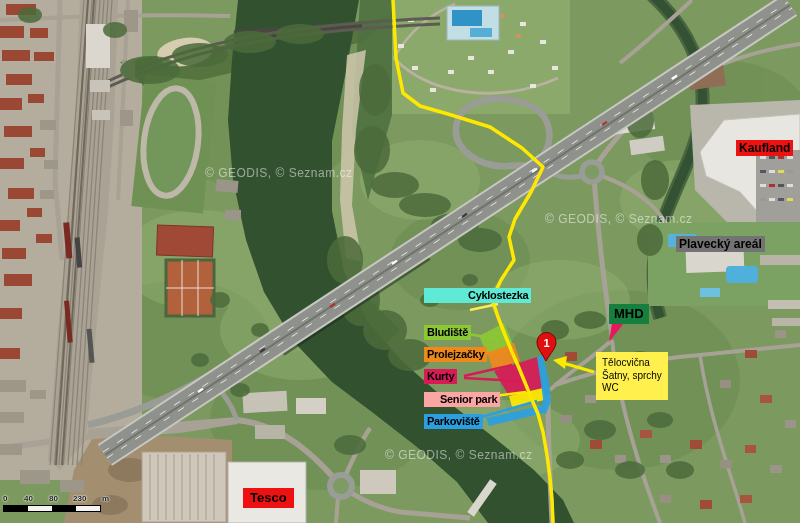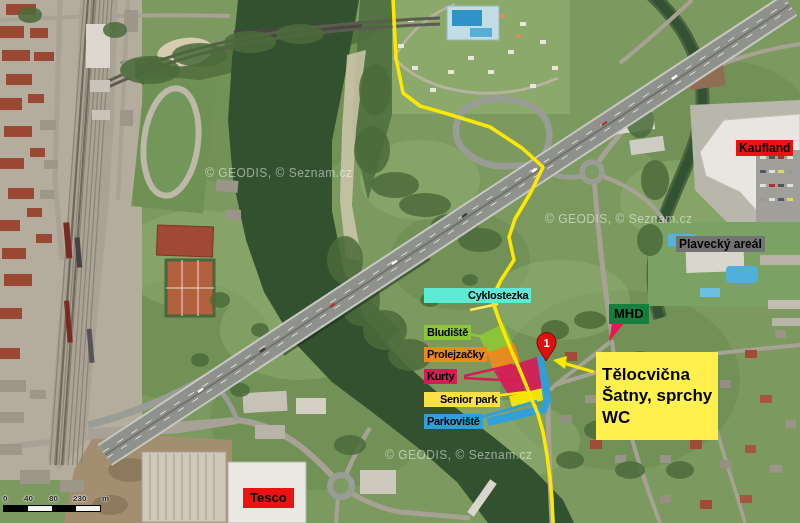--- a/index.html
+++ b/index.html
@@ -2,22 +2,22 @@
 <html><head>
 <meta charset="utf-8">
 <style>
   html,body{margin:0;padding:0;background:#222;}
   .stage{position:relative;width:800px;height:523px;overflow:hidden;
          font-family:"Liberation Sans",sans-serif;background:#7c9a60;}
   .stage svg{position:absolute;left:0;top:0;}
   .tag{position:absolute;font-weight:700;font-size:11px;line-height:1.2;
        padding:1px 3px;letter-spacing:-0.3px;white-space:nowrap;color:#000;}
   .tag.big{font-size:12px;letter-spacing:0;}
-  .callout{position:absolute;font-weight:700;font-size:17px;line-height:1.25;
-           padding:12px 6px;color:#000;}
+  .callout{position:absolute;font-weight:400;font-size:10px;line-height:1.25;
+           padding:5px 6px;color:#000;}
   .callout span{display:block;}
   .wm{position:absolute;font-size:12px;color:rgba(255,255,255,.5);
       letter-spacing:.5px;white-space:nowrap;}
   .scalebar{position:absolute;left:3px;top:494px;width:110px;height:22px;}
   .scalebar .ticks{position:relative;height:10px;font-size:8px;font-weight:700;
       color:#222;text-shadow:0 0 2px #fff,0 0 2px #fff;}
   .scalebar .ticks span{position:absolute;top:0;}
   .scalebar .bar{position:relative;margin-top:1px;width:96px;height:5px;
       border:1px solid #000;display:flex;background:#fff;}
   .scalebar .bar i{flex:1;}
@@ -368,21 +368,21 @@
 </svg>
 
 <span class="wm" style="left:205px;top:166px;">© GEODIS, © Seznam.cz</span>
 <span class="wm" style="left:545px;top:212px;">© GEODIS, © Seznam.cz</span>
 <span class="wm" style="left:385px;top:448px;">© GEODIS, © Seznam.cz</span>
 
 <div class="tag" style="left: 424px; top: 288px; background: #5eead4; padding-left: 44px;">Cyklostezka</div>
 <div class="tag" style="left: 424px; top: 325px; background: rgb(140, 199, 54);">Bludiště</div>
 <div class="tag" style="left: 424px; top: 347px; background: rgb(240, 137, 28); text-align: right;">Prolejzačky</div>
 <div class="tag" style="left: 424px; top: 369px; background: rgb(216, 26, 87);">Kurty</div>
-<div class="tag" style="left: 424px; top: 392px; background: #fde047; padding-left: 16px;">Senior park</div>
+<div class="tag" style="left: 424px; top: 392px; background: #fca5a5; padding-left: 16px;">Senior park</div>
 <div class="tag" style="left: 424px; top: 414px; background: rgb(43, 159, 224);">Parkoviště</div>
 
 <div class="tag big" style="left: 736px; top: 140px; background: rgb(238, 17, 17);">Kaufland</div>
 <div class="tag big" style="left: 676px; top: 236px; background: #737373;">Plavecký areál</div>
 <div class="tag big" style="left: 609px; top: 304px; font-size: 13px; padding: 2px 5px; background: #15803d;">MHD</div>
 <div class="tag big" style="left: 243px; top: 488px; font-size: 13px; padding: 2px 7px; background: rgb(238, 17, 17);">Tesco</div>
 
 <div class="callout" style="left: 596px; top: 352px; background: rgb(255, 240, 77);">
   <span>Tělocvična</span>
   <span>Šatny, sprchy</span>

